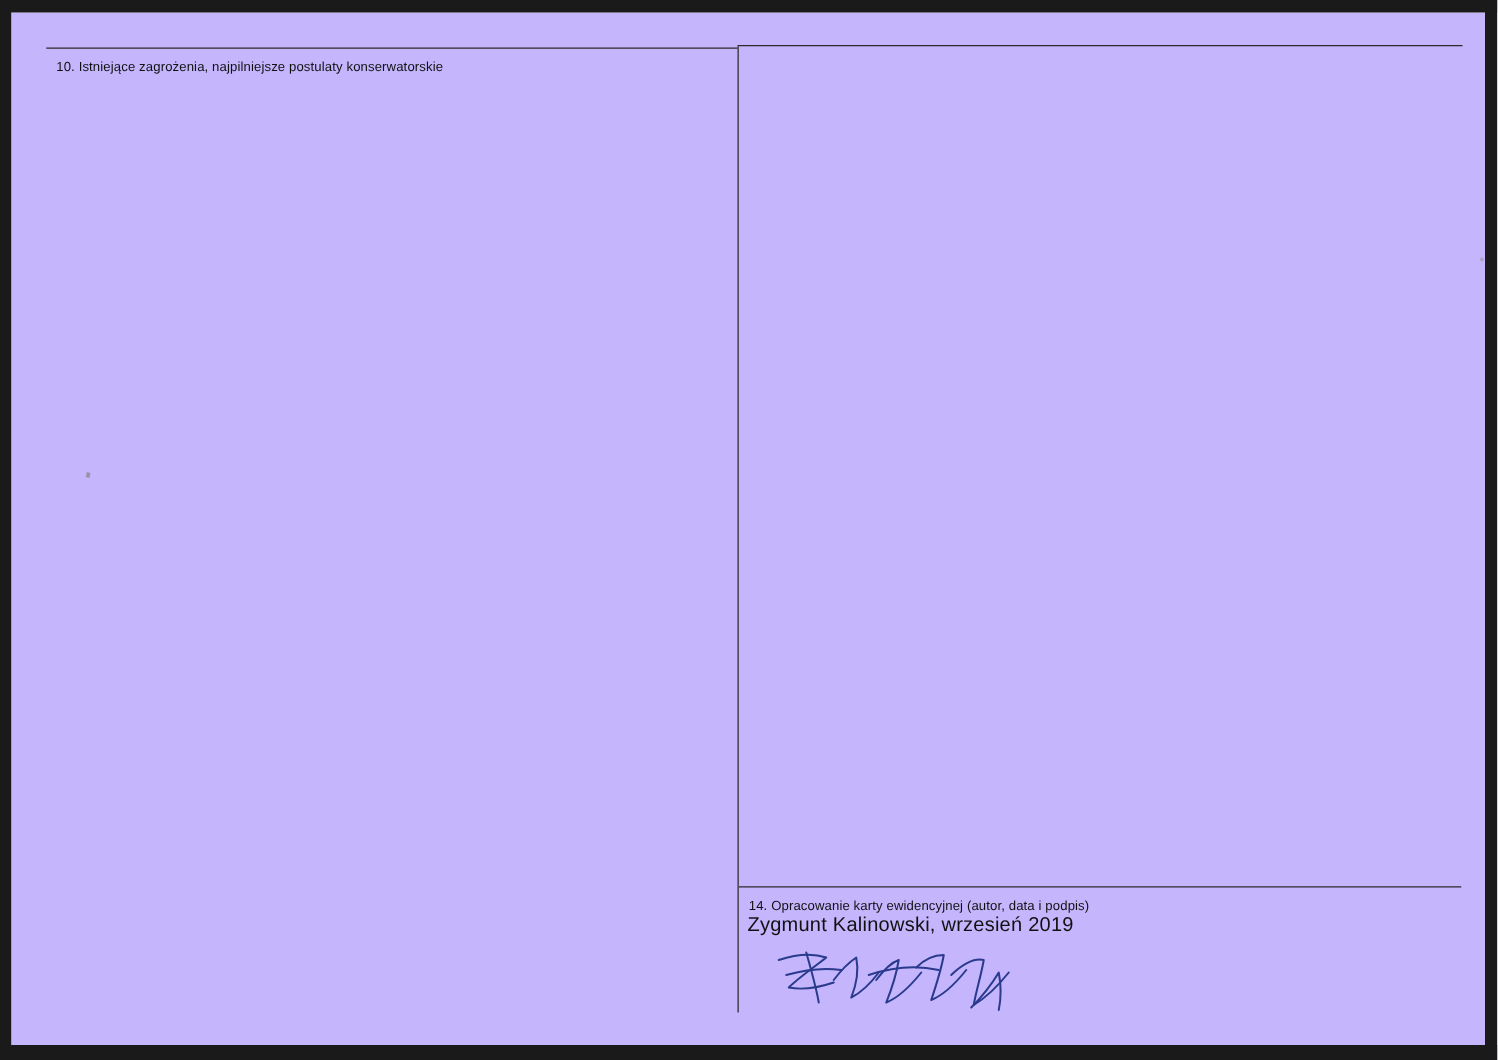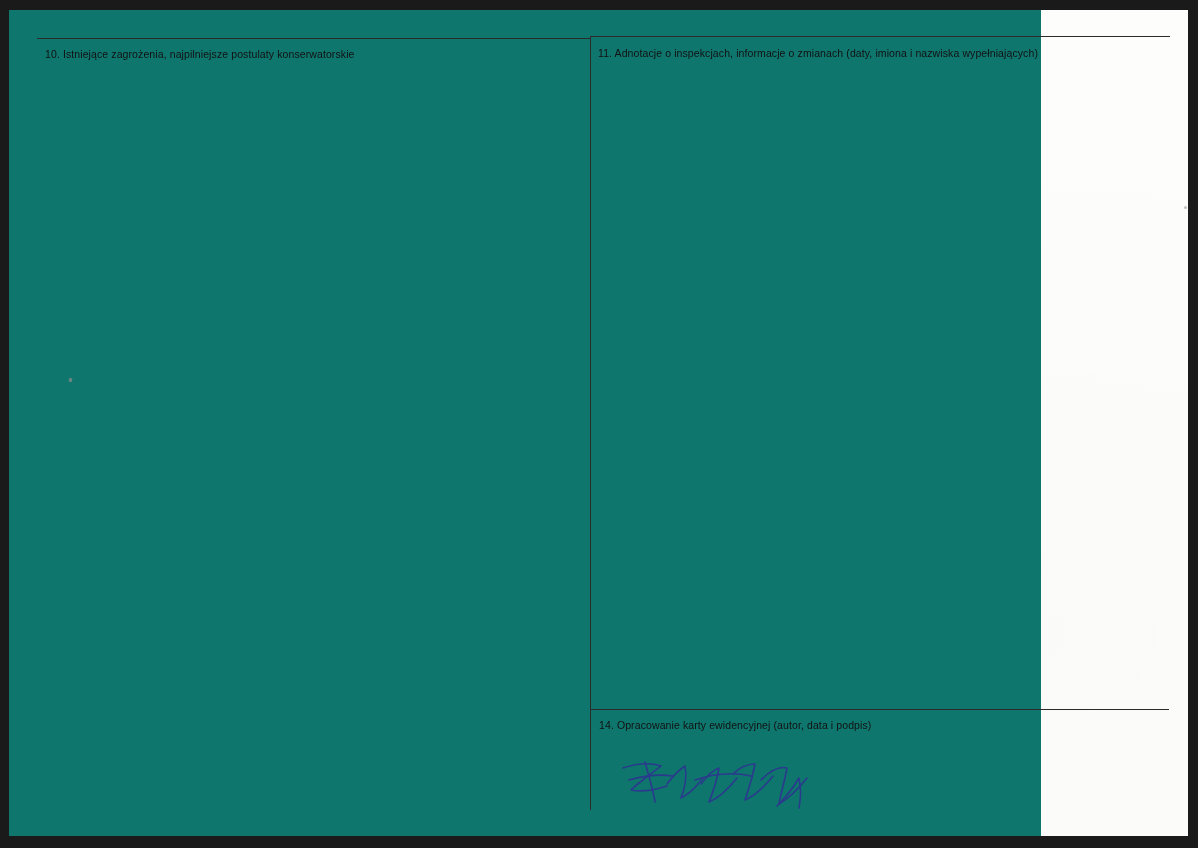--- a/index.html
+++ b/index.html
@@ -40,23 +40,23 @@
   .edge-top    { left: 0;  top: 0;    width: 1198px; height: 10px; }
   .edge-bottom { left: 0;  bottom: 0; width: 1198px; height: 12px; }
   .edge-left   { left: 0;  top: 0;    width: 9px;    height: 848px; }
   .edge-right  { right: 0; top: 0;    width: 10px;   height: 848px; }
 
   
   .sheet {
     position: absolute;
     left: 9px;
     top: 10px;
-    width: 1032px;
+    width: 1179px;
     height: 826px;
-    background: #0f766e;
+    background: #c4b5fd;
   }
 
   
   .rule {
     position: absolute;
     background: #2b2b2b;
   }
   .rule-top-left {
     left: 28px;
     top: 28px;
@@ -144,24 +144,24 @@
   <div class="scan-bg"></div>
 
   <div class="sheet">
     <div class="rule rule-top-left"></div>
     <div class="rule rule-top-right"></div>
     <div class="rule rule-vertical"></div>
     <div class="rule rule-field12"></div>
 
     <div class="field-label label-10">10. Istniejące zagrożenia, najpilniejsze postulaty konserwatorskie</div>
 
-    <div class="field-label label-11">11. Adnotacje o inspekcjach, informacje o zmianach (daty, imiona i nazwiska wypełniających)</div>
 
     <div class="field-label label-12">14. Opracowanie karty ewidencyjnej (autor, data i podpis)</div>
 
+    <div class="handwritten-line">Zygmunt Kalinowski, wrzesień 2019</div>
 
     <div class="signature">
       <svg width="210" height="68" viewBox="0 0 210 68" fill="none" xmlns="http://www.w3.org/2000/svg">
         <g stroke="#2a3a8c" stroke-width="1.6" fill="none" stroke-linecap="round" stroke-linejoin="round">
           <path d="M14 14 C26 10, 40 8, 52 12 C42 20, 30 28, 22 36 C32 38, 46 36, 58 32"></path>
           <path d="M20 26 C34 22, 50 20, 64 22"></path>
           <path d="M36 8 C40 22, 44 36, 46 48"></path>
           <path d="M58 30 C64 22, 70 16, 76 12 C78 22, 76 34, 72 44 C80 40, 88 32, 94 24"></path>
           <path d="M92 30 C98 22, 104 16, 110 14 C108 26, 104 38, 100 48 C110 44, 120 34, 128 24"></path>
           <path d="M86 26 C104 20, 124 18, 142 22"></path>

